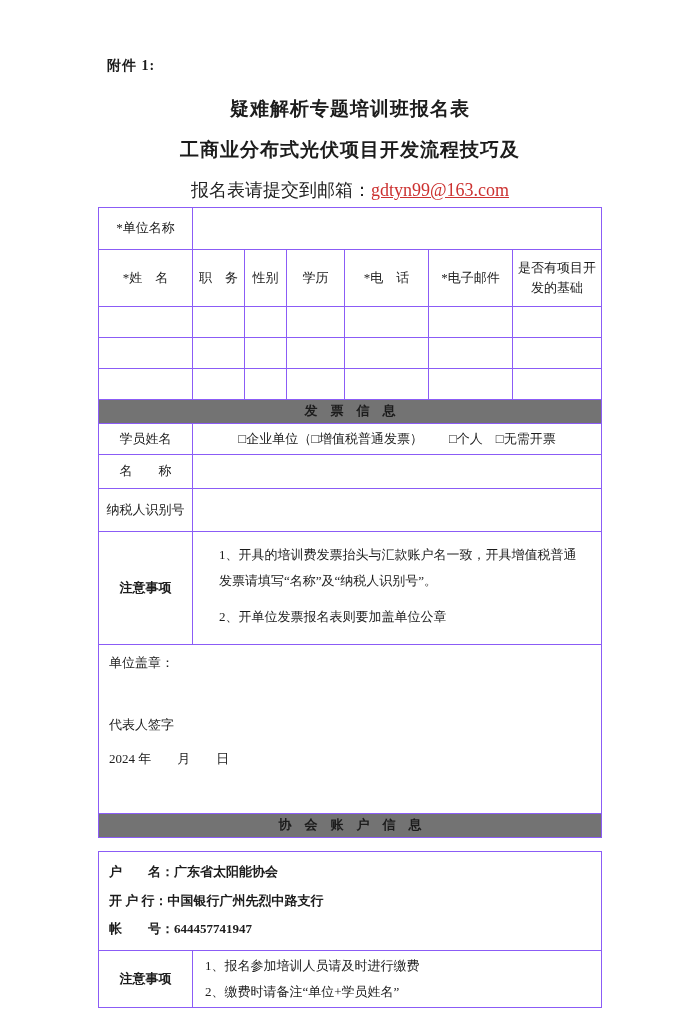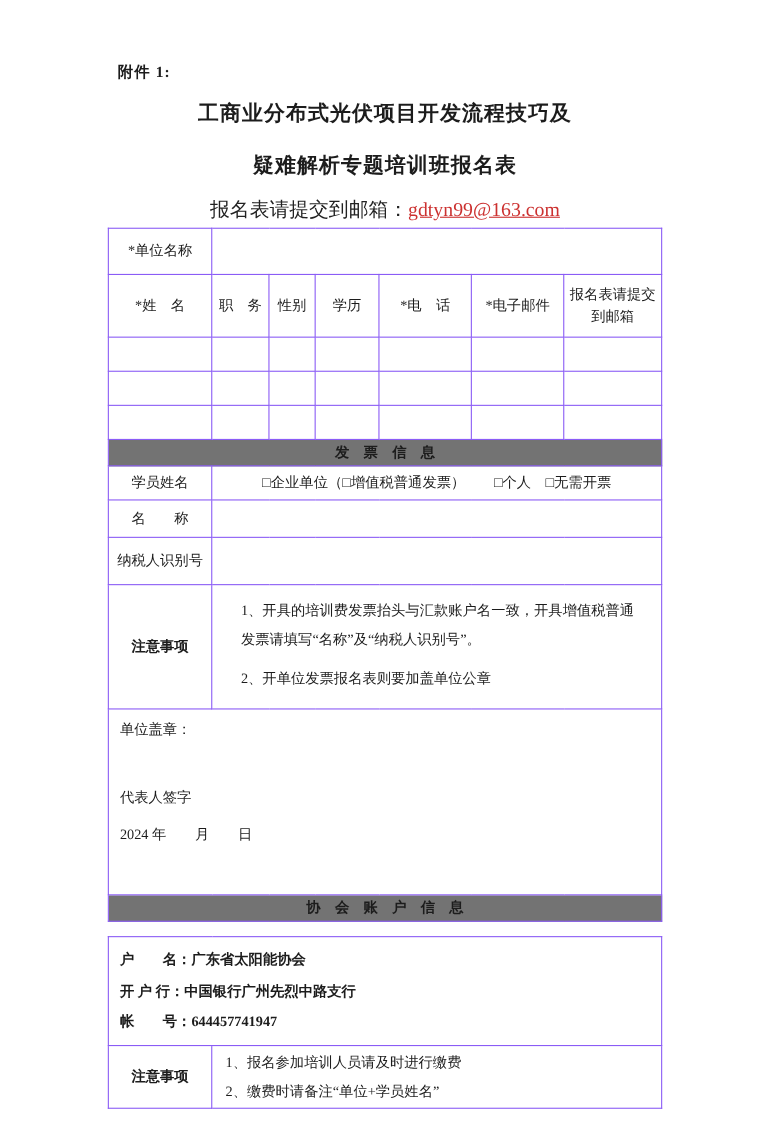--- a/index.html
+++ b/index.html
@@ -86,22 +86,22 @@
   tr.account-notes-row td { height: 51px; }
   .acct-notes p { margin: 0; line-height: 2.0; padding-left: 8px; }
 </style>
 </head>
 <body>
 
 <div class="page">
 
   <div class="attachment">附件 1:</div>
 
+  <p class="title title-2">疑难解析专题培训班报名表</p>
   <p class="title title-1">工商业分布式光伏项目开发流程技巧及</p>
-  <p class="title title-2">疑难解析专题培训班报名表</p>
 
   <div class="subtitle">
     <span>报名表请提交到邮箱：</span><a class="email-link">gdtyn99@163.com</a>
   </div>
 
   <table class="form t1">
     <colgroup>
       <col style="width:94px">
         <col style="width:52px">
         <col style="width:42px">
@@ -115,21 +115,21 @@
         <td class="label">*单位名称</td>
         <td colspan="6"></td>
       </tr>
       <tr class="cols-row">
         <td class="center">*姓　名</td>
         <td class="center">职　务</td>
         <td class="center">性别</td>
         <td class="center">学历</td>
         <td class="center">*电　话</td>
         <td class="center">*电子邮件</td>
-        <td class="tight-label">报名表请提交到邮箱</td>
+        <td class="tight-label">是否有项目开发的基础</td>
       </tr>
       <tr class="person-row">
         <td></td>
           <td></td>
           <td></td>
           <td></td>
           <td></td>
           <td></td>
           <td></td>
       </tr>

